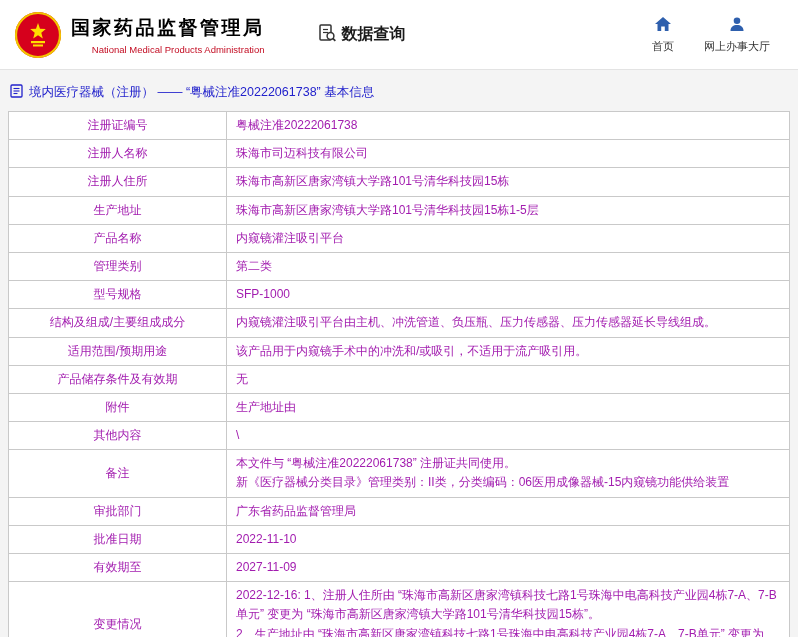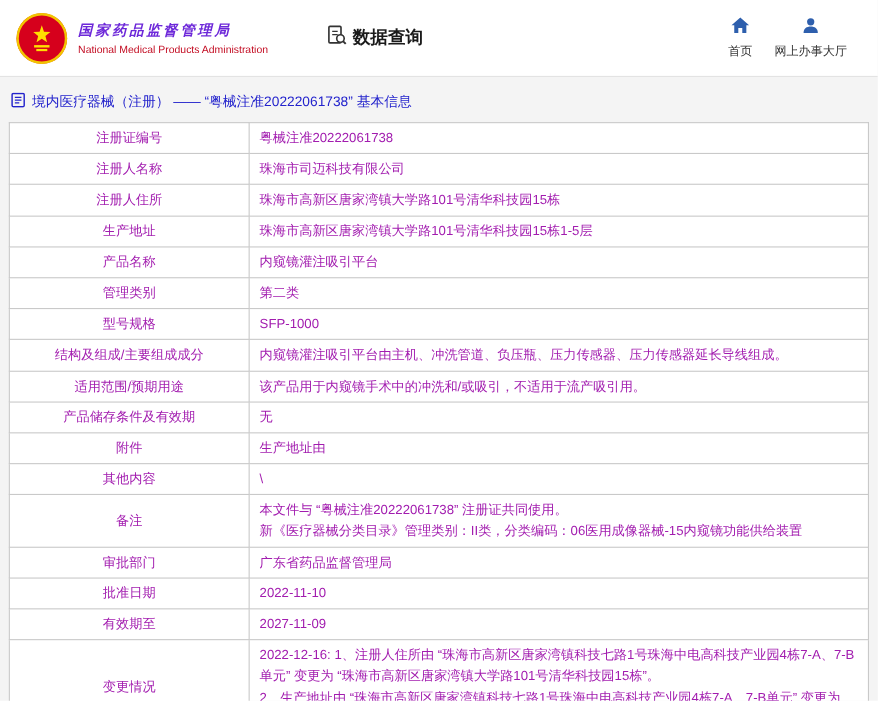--- a/index.html
+++ b/index.html
@@ -3,25 +3,25 @@
 <meta charset="utf-8">
 <style>
   * { margin:0; padding:0; box-sizing:border-box; }
   html,body { width:798px; height:637px; overflow:hidden; }
   body { font-family:"Liberation Sans", sans-serif; background:#f4f4f4; }
 
   
   .header { background:#fff; height:70px; display:flex; align-items:center; padding:0 14px; border-bottom:1px solid #e3e3e3; }
   .emblem-wrap { width:48px; height:48px; flex:0 0 auto; }
   .org { margin-left:9px; }
-  .org-cn { color:#6d28d9; font-size:13px; font-weight:bold; letter-spacing:2.5px;font-style:italic; }
+  .org-cn { color:#000000; font-size:19px; font-weight:bold; letter-spacing:2.5px; }
   .org-en { color:#c30d23; font-size:9.5px; margin-top:3px;text-align:right; }
   .query-nav { display:flex; align-items:center; margin-left:52px; gap:5px; cursor:pointer; }
   .query-text { font-size:16px; font-weight:bold; color:#1a1a1a; }
-  .top-links { margin-left:auto; display:flex; gap:20px; padding-right:14px; }
+  .top-links { margin-left:auto; display:flex; gap:30px; padding-right:14px; }
   .top-link { display:flex; flex-direction:column; align-items:center; gap:3px; cursor:pointer; }
   .top-link-label { font-size:11px; color:#333; white-space:nowrap; }
 
   
   .content { padding:12px 8px 0 8px; }
   .breadcrumb { display:flex; align-items:flex-start; gap:6px; color:#2222cc; font-size:12.5px; margin:2px 0 10px 2px; }
 
   table.info { width:100%; border-collapse:collapse; background:#fff; }
   td { border:1px solid #c9c9c9; font-size:12px; color:#a21caf; padding:4px 9px; vertical-align:middle; }
   td.label-cell { width:218px; text-align:center; background:#fff; }

